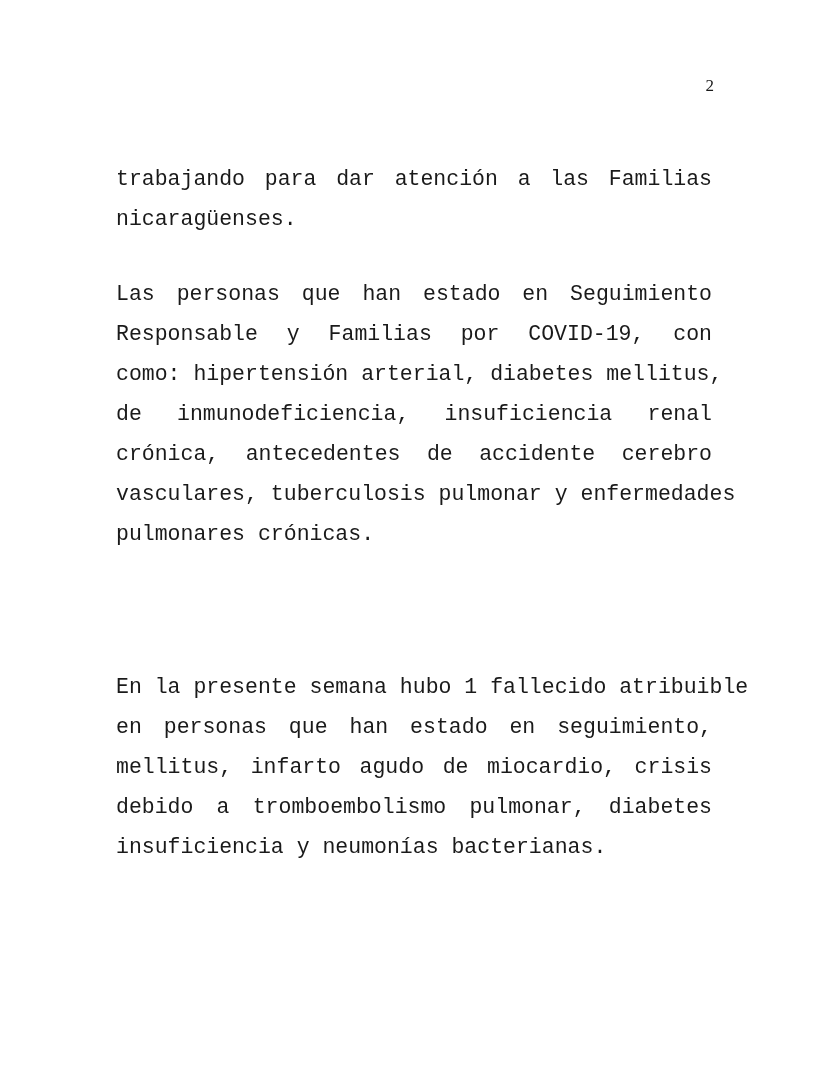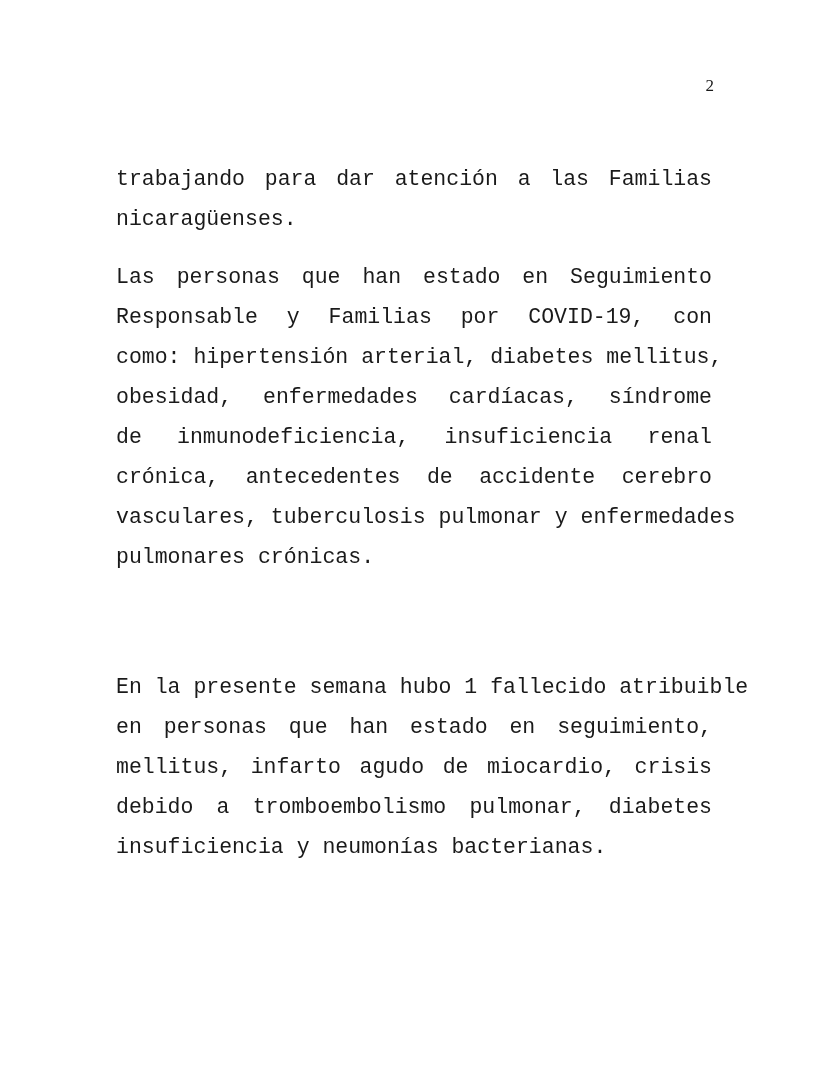--- a/index.html
+++ b/index.html
@@ -36,38 +36,37 @@
       line-height: 40px;
       white-space: nowrap;
       text-align: justify;
       text-align-last: justify;
       display: block;
     }
     .line.last {
       text-align-last: left;
     }
     #p1 { top: 145px; margin-top: 14px; }
-    #p2 { top: 257px; }
+    #p2 { top: 274px; }
     #p3 { top: 667px; }
   </style>
 </head>
 <body>
 
 <div class="page-number">2</div>
 
 <div id="p1" class="paragraph">
   <span class="line">trabajando para dar atención a las Familias</span>
   <span class="line last">nicaragüenses.</span>
 </div>
 
 <div id="p2" class="paragraph">
   <span class="line">Las personas que han estado en Seguimiento</span>
   <span class="line">Responsable y Familias por COVID-19, con</span>
   <span class="line">como: hipertensión arterial, diabetes mellitus,</span>
-  <span class="line">obesidad, enfermedades cardíacas, síndrome</span>
   <span class="line">de inmunodeficiencia, insuficiencia renal</span>
   <span class="line">crónica, antecedentes de accidente cerebro</span>
   <span class="line">vasculares, tuberculosis pulmonar y enfermedades</span>
   <span class="line last">pulmonares crónicas.</span>
 </div>
 
 <div id="p3" class="paragraph">
   <span class="line">En la presente semana hubo 1 fallecido atribuible</span>
   <span class="line">en personas que han estado en seguimiento,</span>
   <span class="line">mellitus, infarto agudo de miocardio, crisis</span>

